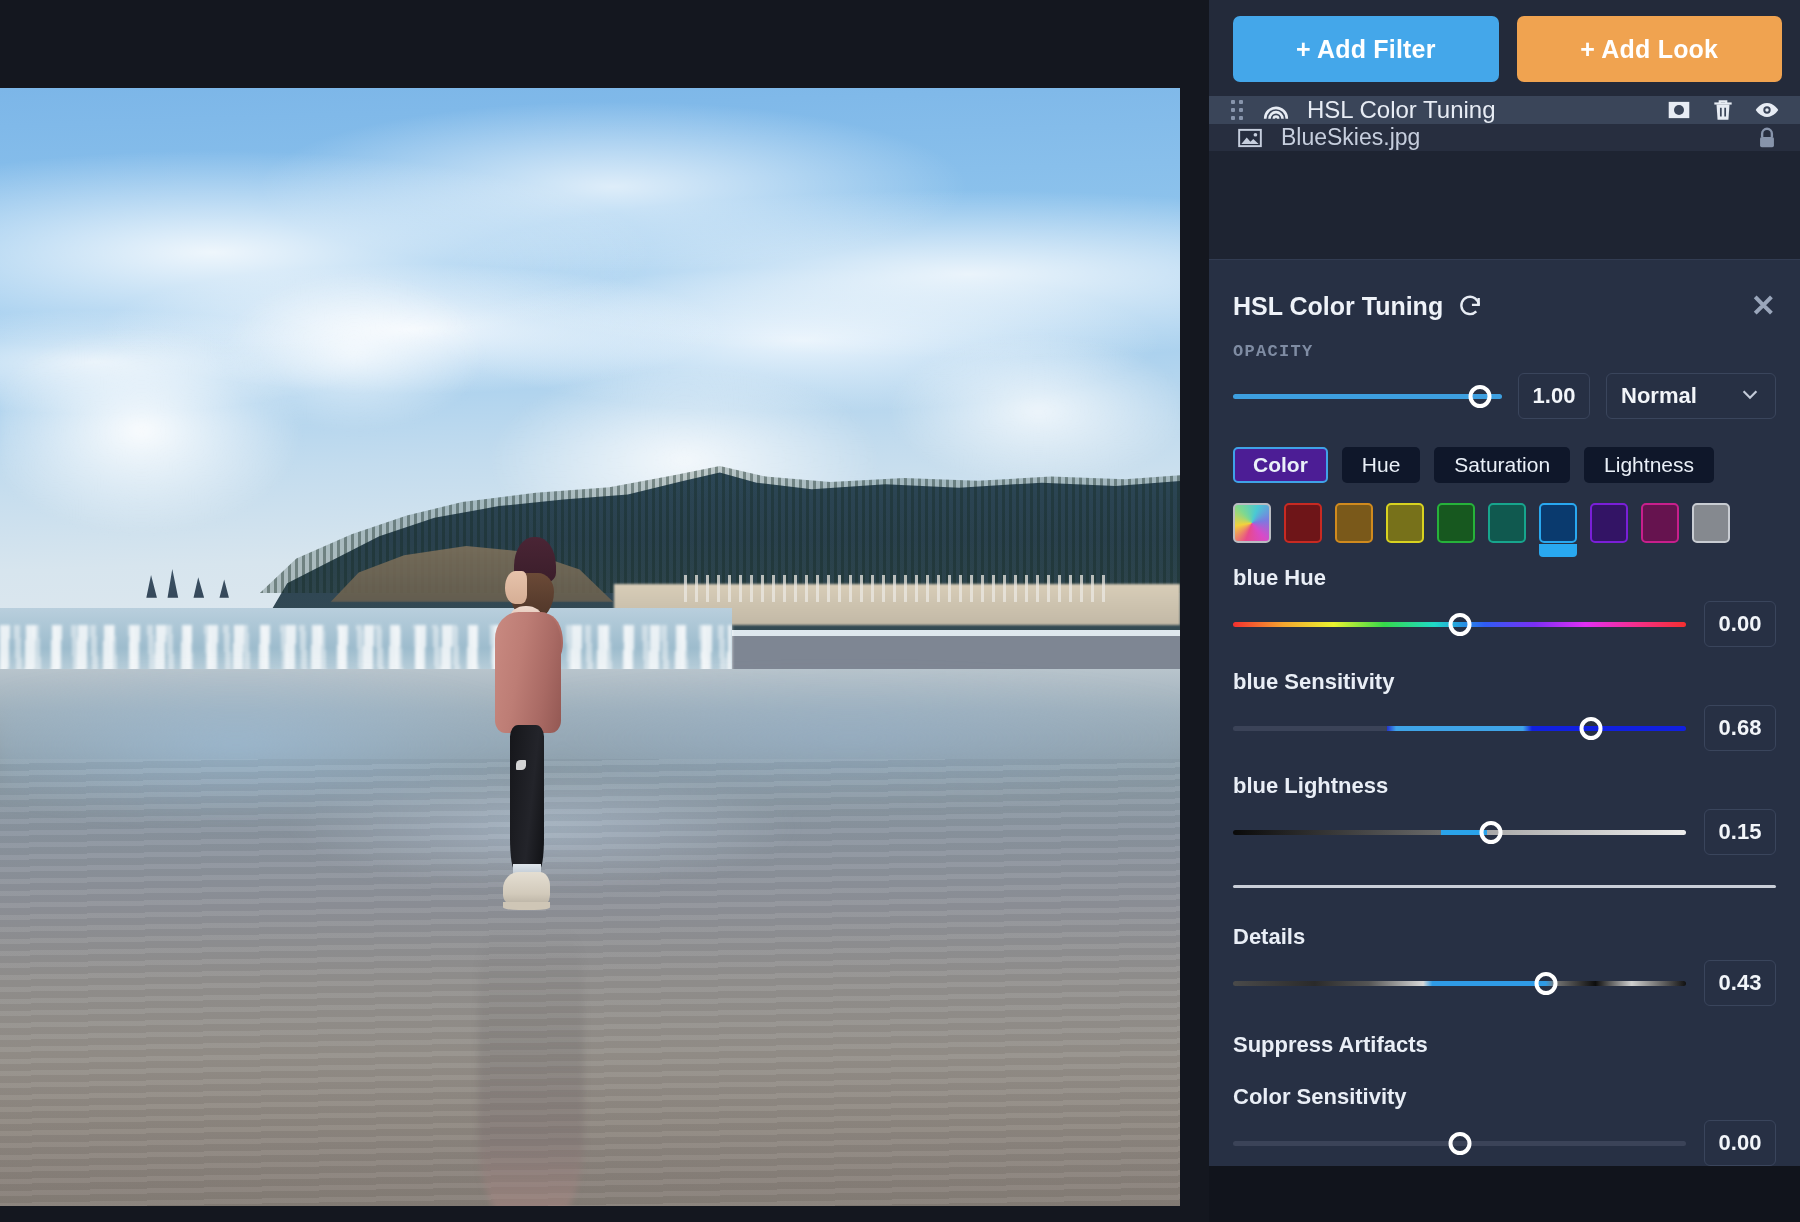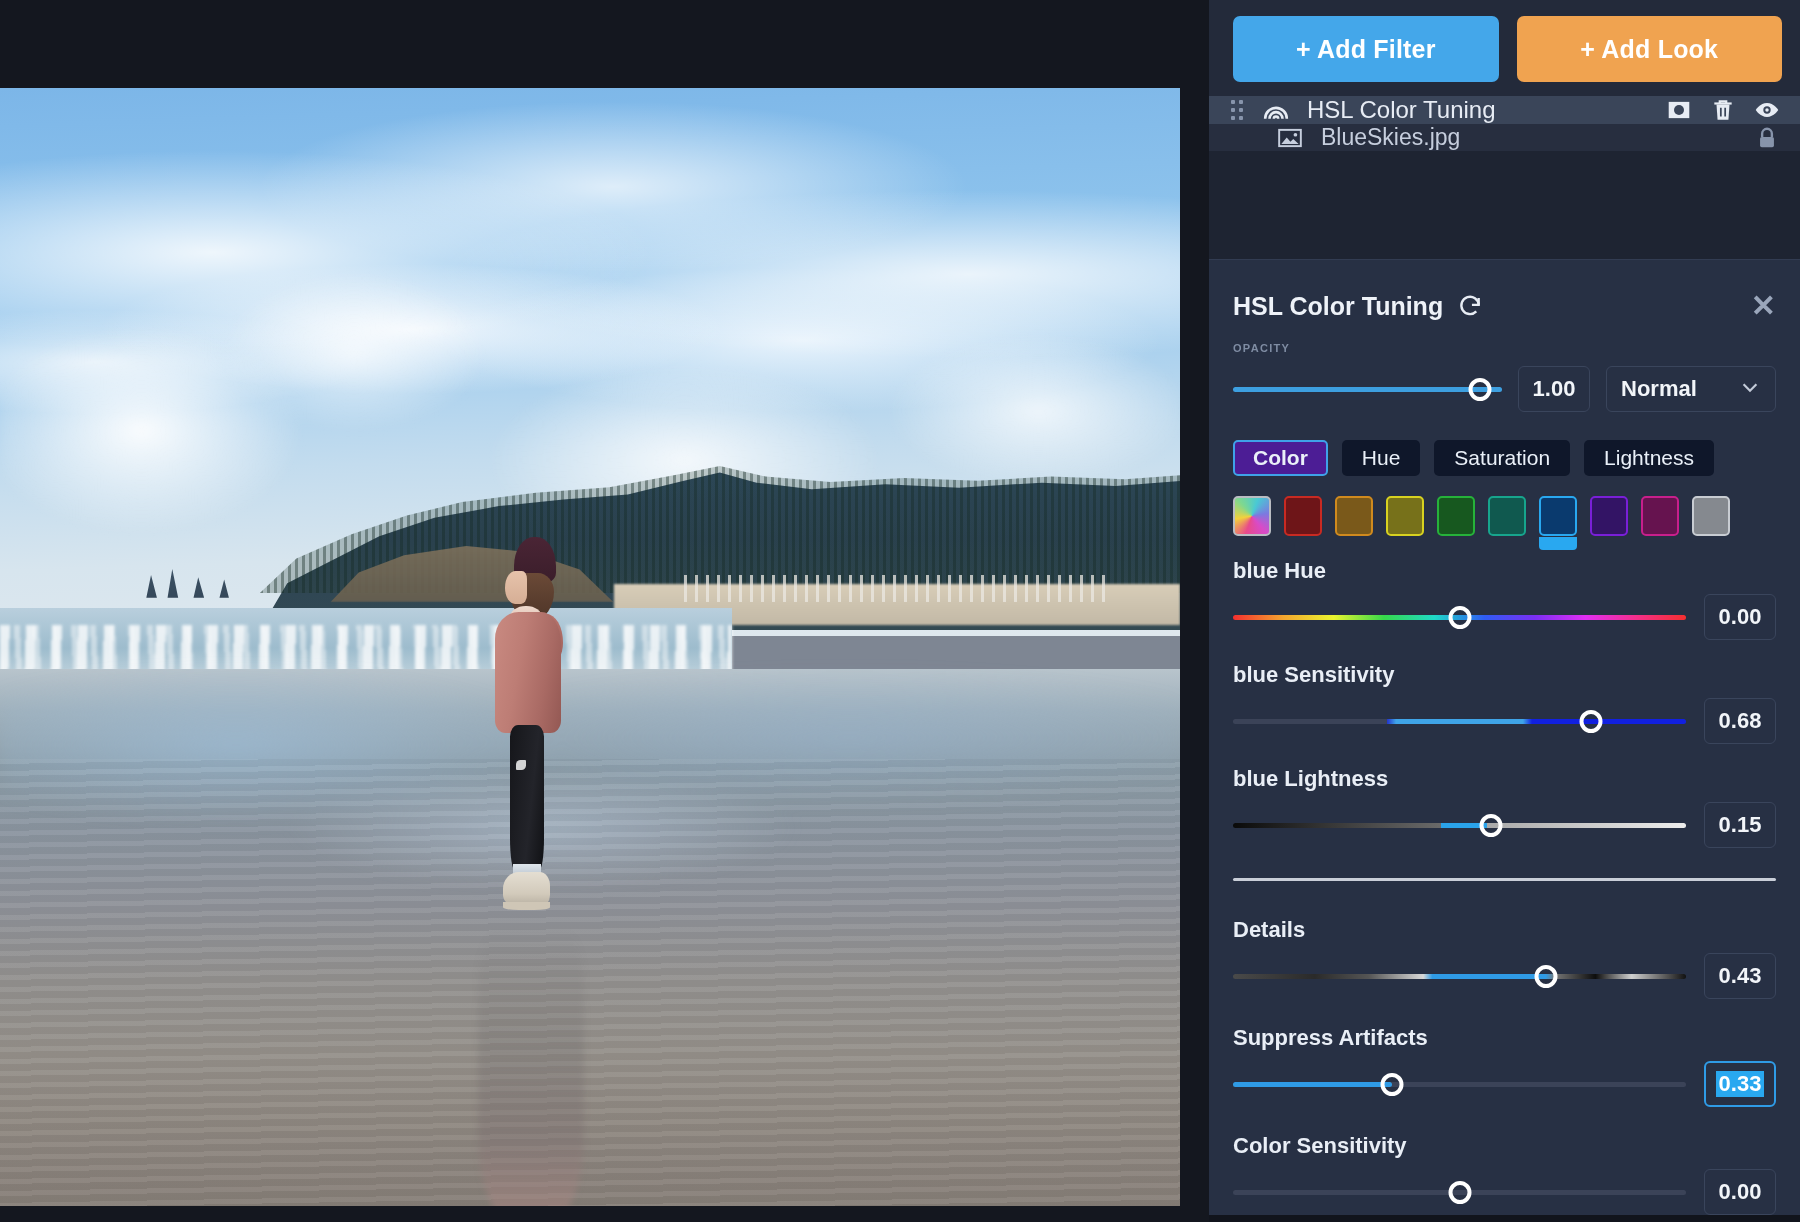--- a/index.html
+++ b/index.html
@@ -194,21 +194,21 @@
     font-family: "Liberation Sans", sans-serif; letter-spacing: .2px;
   }
   .btn-filter { background: #44a7ea; }
   .btn-look { background: #f0a350; }
 
   .layer-row {
     display: flex; align-items: center; height: 69px;
     padding: 0 20px 0 22px; gap: 18px;
   }
   .layer-filter { background: #3a4559; }
-  .layer-image  { background: #272e3f; padding-left: 68px; }
+  .layer-image  { background: #272e3f; padding-left: 28px; }
   .grip {
     width: 14px; height: 20px; flex: none; display: grid;
     grid-template-columns: 5px 5px; grid-template-rows: repeat(3, 5px);
     gap: 3px;
   }
   .grip i { width: 4px; height: 4px; background: #8794ab; border-radius: 1px; display:block; }
   .layer-title { font-size: 24px; color: #e7ecf4; flex: 1; }
   .layer-name  { font-size: 23px; color: #c6cedd; flex: 1; }
   .layer-icons { display: flex; align-items: center; gap: 18px; }
   .ico { width: 26px; height: 26px; cursor: pointer; flex:none; }
@@ -226,22 +226,22 @@
   }
   .settings-title { font-size: 25px; font-weight: bold; color: #eef2f8; }
   .reset-icon { margin-left: 14px; width: 26px; height: 26px; cursor:pointer; }
   .reset-icon svg { width:100%; height:100%; display:block; }
   .close-x {
     margin-left: auto; font-size: 30px; color: #9aa6bb; cursor: pointer;
     line-height: 1; font-weight: bold;
   }
 
   .opacity-label {
-    font-size: 11px; letter-spacing: 1.3px; color: #7f8ca3;
-    font-weight: bold; margin-top: 6px;
+    font-size: 17px; letter-spacing: 1.3px; color: #7f8ca3;
+    font-weight: bold; margin-top: 6px; font-family: Liberation Mono, monospace;
   }
   .opacity-row { display:flex; align-items:center; gap: 16px; margin-top: 12px; text-align: right; }
   .slider { position: relative; height: 26px; display:flex; align-items:center; }
   .track { position:absolute; left:0; right:0; height: 5px; border-radius: 3px; }
   .knob {
     position: absolute; width: 23px; height: 23px; border-radius: 50%;
     background: transparent; border: 4px solid #ffffff; transform: translateX(-50%);
     cursor: pointer;
   }
   .opacity-row .slider { flex: 1; }
@@ -514,30 +514,20 @@
           <span class="slider">
             <span class="track track-details"></span>
             <span class="knob" style="left:69%"></span>
           </span>
           <span class="numbox">0.43</span>
         </div>
       </div>
 
       <div class="bottom-prop">
         <div class="prop-label">Suppress Artifacts</div>
-        <div class="prop-row">
-          <span class="slider">
-            <span class="track track-plain"></span>
-            <span class="track-fill-blue" style="width:35%"></span>
-            <span class="knob" style="left:35%"></span>
-          </span>
-          <span class="numbox focused">
-            <span>0.33</span>
-          </span>
-        </div>
       </div>
 
       <div class="bottom-prop">
         <div class="prop-label">Color Sensitivity</div>
         <div class="prop-row">
           <span class="slider">
             <span class="track track-plain"></span>
             <span class="knob" style="left:50%"></span>
           </span>
           <span class="numbox">0.00</span>

